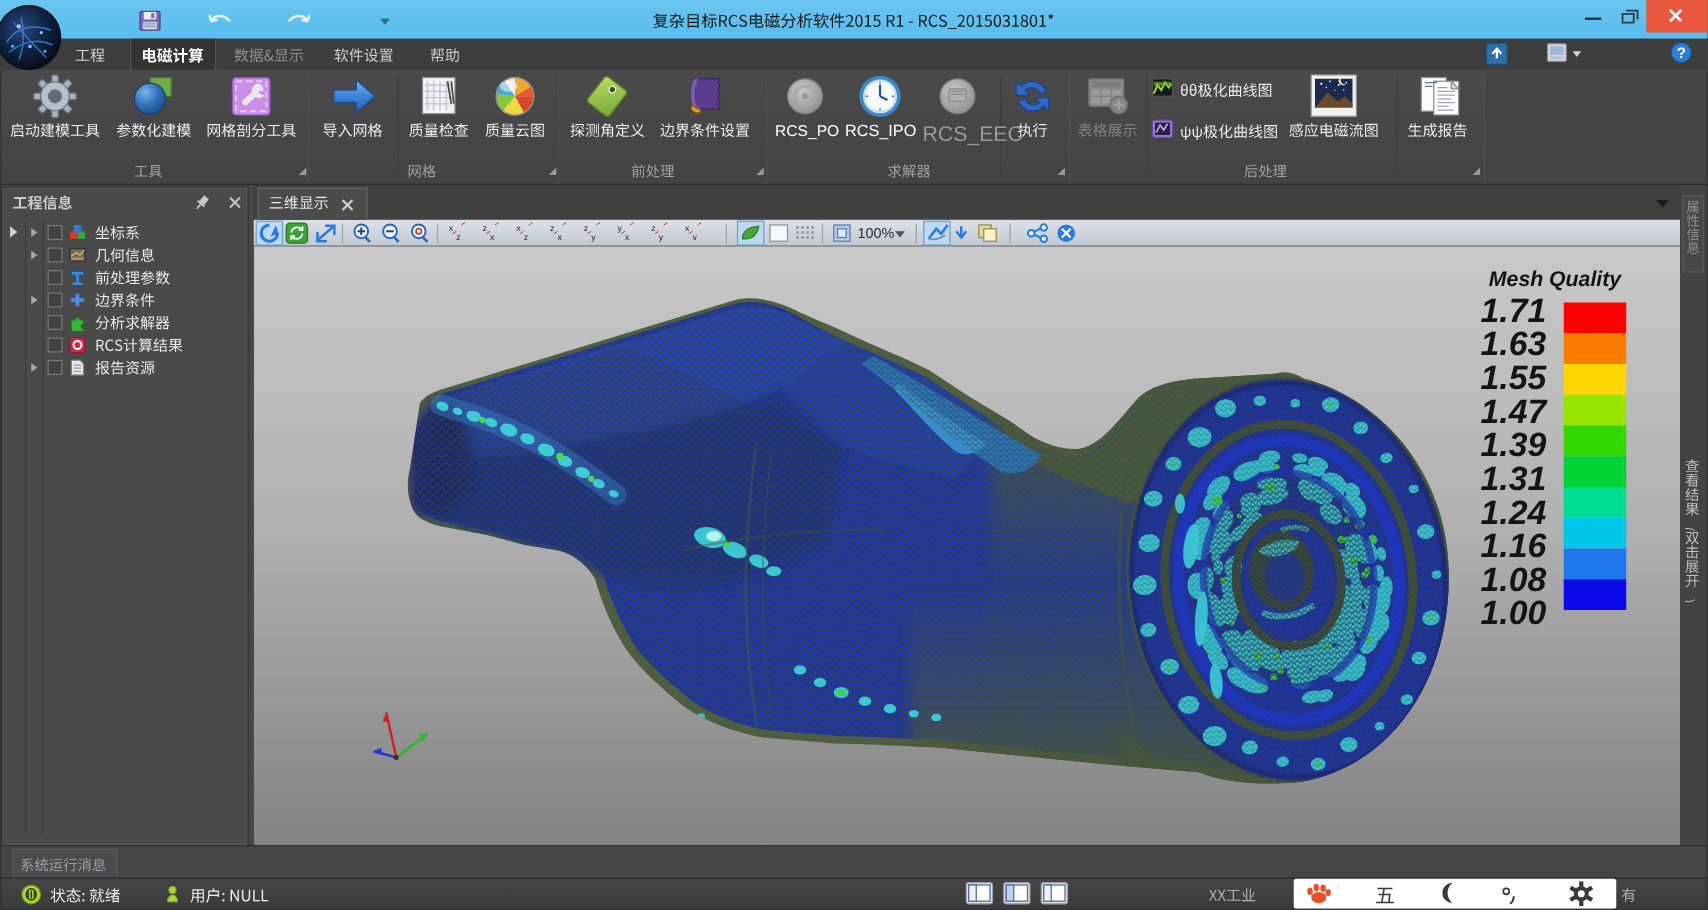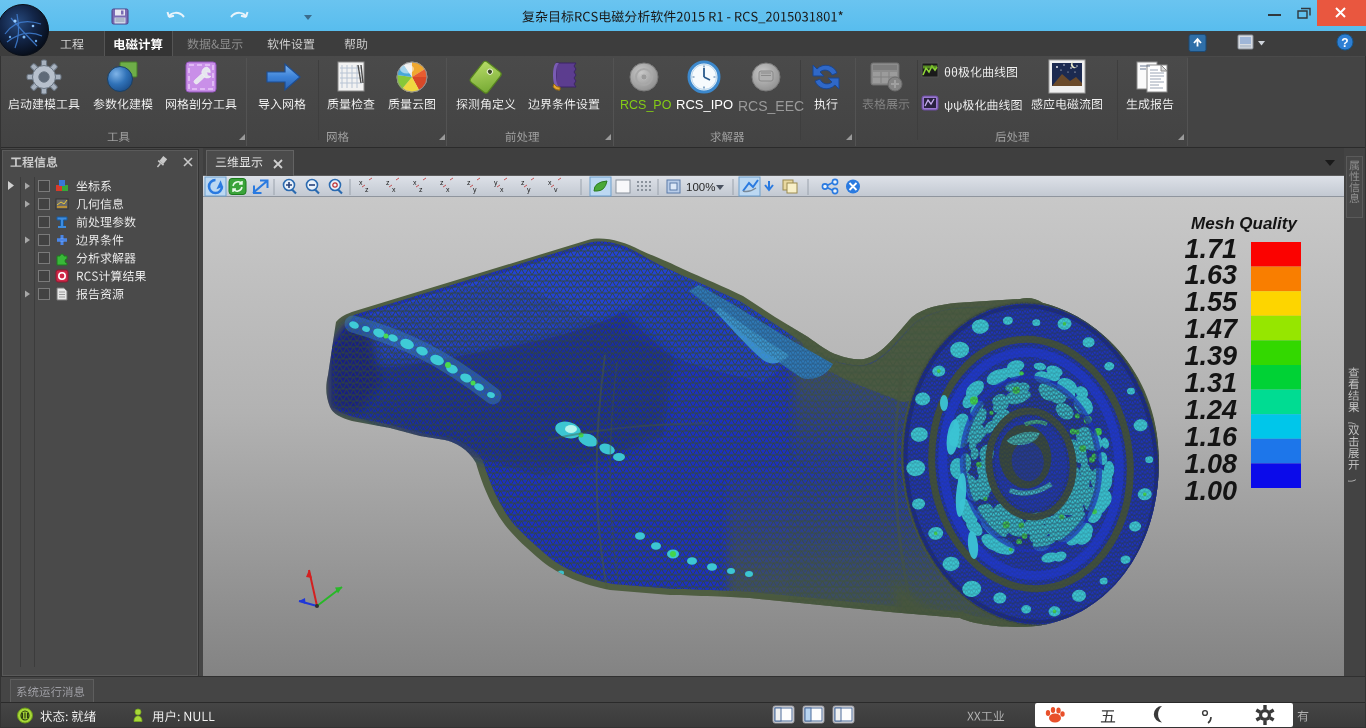--- a/index.html
+++ b/index.html
@@ -288,23 +288,23 @@
     </svg>
     <svg style="position:absolute;left:1031.0px;top:98.4px" width="74" height="17">
       <path fill="#f2f2f2" fill-opacity="1.0" transform="translate(0,10.6)" d="M2.8 -7.3V-6.7H6.6V-7.3ZM3.1 -2.3V-0.3C3.1 0.6 3.5 0.8 4.9 0.8C5.2 0.8 7.4 0.8 7.7 0.8C8.8 0.8 9.1 0.5 9.3 -1C9 -1.1 8.6 -1.2 8.4 -1.3C8.4 -0.1 8.3 0.1 7.6 0.1C7.1 0.1 5.3 0.1 4.9 0.1C4.2 0.1 4 0 4 -0.3V-2.3ZM5 -2.4C5.6 -1.9 6.2 -1.1 6.6 -0.6L7.3 -1C7 -1.5 6.3 -2.2 5.7 -2.8ZM9.1 -1.9C9.6 -1.2 10.2 -0.3 10.4 0.3L11.3 0C11 -0.6 10.5 -1.5 9.9 -2.2ZM1.8 -1.9C1.5 -1.3 1 -0.4 0.6 0.2L1.4 0.6C1.8 -0 2.3 -1 2.6 -1.7ZM3.7 -5.3H5.7V-4H3.7ZM3 -5.9V-3.4H6.4V-5.9ZM1.5 -8.9V-7.1C1.5 -5.8 1.4 -4.2 0.5 -2.9C0.7 -2.8 1.1 -2.5 1.2 -2.3C2.2 -3.7 2.4 -5.7 2.4 -7.1V-8.1H7C7.2 -6.7 7.5 -5.5 8 -4.5C7.5 -4 6.9 -3.6 6.3 -3.3C6.5 -3.1 6.9 -2.8 7 -2.7C7.5 -3 7.9 -3.3 8.4 -3.8C8.9 -3 9.5 -2.5 10.3 -2.5C11.1 -2.5 11.4 -3 11.5 -4.5C11.3 -4.6 11 -4.7 10.8 -4.9C10.7 -3.8 10.6 -3.3 10.3 -3.3C9.8 -3.3 9.4 -3.7 9 -4.4C9.7 -5.2 10.3 -6.2 10.7 -7.3L9.9 -7.5C9.6 -6.7 9.1 -5.9 8.6 -5.2C8.3 -6 8 -7 7.9 -8.1H11.4V-8.9H10L10.4 -9.2C10.1 -9.5 9.4 -9.9 8.9 -10.1L8.4 -9.7C8.8 -9.5 9.4 -9.1 9.7 -8.9H7.8C7.8 -9.3 7.8 -9.7 7.7 -10.1H6.9C6.9 -9.7 6.9 -9.3 6.9 -8.9Z M15.2 -5.9C15.7 -4.6 16.2 -2.9 16.5 -1.8L17.3 -2.1C17.1 -3.2 16.5 -4.9 15.9 -6.2ZM17.8 -6.6C18.2 -5.2 18.6 -3.5 18.8 -2.4L19.6 -2.7C19.5 -3.8 19 -5.5 18.6 -6.8ZM17.6 -9.9C17.8 -9.5 18.1 -9 18.3 -8.5H13.5V-5.3C13.5 -3.6 13.4 -1.2 12.4 0.5C12.6 0.6 13.1 0.9 13.2 1C14.2 -0.7 14.4 -3.4 14.4 -5.3V-7.7H23.3V-8.5H19.3C19.1 -9 18.8 -9.6 18.5 -10.2ZM14.5 -0.5V0.4H23.5V-0.5H20.2C21.3 -2.3 22.2 -4.5 22.8 -6.5L21.8 -6.9C21.4 -4.8 20.4 -2.3 19.3 -0.5Z M29.4 -4.9V-3.2H26.4V-4.9ZM30.4 -4.9H33.5V-3.2H30.4ZM29.4 -5.7H26.4V-7.5H29.4ZM30.4 -5.7V-7.5H33.5V-5.7ZM25.5 -8.3V-1.5H26.4V-2.3H29.4V-1C29.4 0.4 29.8 0.8 31.2 0.8C31.5 0.8 33.5 0.8 33.8 0.8C35.1 0.8 35.4 0.1 35.5 -1.7C35.3 -1.8 34.9 -1.9 34.6 -2.1C34.6 -0.6 34.4 -0.2 33.8 -0.2C33.3 -0.2 31.6 -0.2 31.2 -0.2C30.5 -0.2 30.4 -0.3 30.4 -1V-2.3H34.4V-8.3H30.4V-10.1H29.4V-8.3Z M36.5 -9.4V-8.7H37.8C37.6 -6.6 37.1 -4.7 36.3 -3.4C36.5 -3.2 36.7 -2.8 36.7 -2.6C36.9 -2.9 37.1 -3.3 37.3 -3.7V0.4H38V-0.6H39.9V-5.8H38.1C38.3 -6.7 38.5 -7.7 38.6 -8.7H40.1V-9.4ZM38 -5.1H39.2V-1.3H38ZM45.4 -10.1C45.2 -9.4 44.8 -8.5 44.5 -7.9H42.4L43.1 -8.2C42.9 -8.7 42.5 -9.5 42.1 -10L41.4 -9.7C41.8 -9.2 42.2 -8.4 42.3 -7.9H40.3V-7.1H47.5V-7.9H45.3C45.7 -8.5 46 -9.2 46.3 -9.8ZM40.2 0.4C40.4 0.3 40.8 0.3 42.9 -0.1C43 0.2 43 0.5 43.1 0.8L43.7 0.6C43.6 -0.2 43.3 -1.3 43 -2.2L42.4 -2.1C42.5 -1.7 42.6 -1.2 42.8 -0.8L41.2 -0.5C42.1 -1.9 43 -3.6 43.8 -5.3L43 -5.6C42.8 -5.1 42.6 -4.6 42.4 -4.2L41.2 -4.1C41.6 -4.8 42.1 -5.7 42.4 -6.6L41.7 -7C41.4 -5.9 40.8 -4.7 40.6 -4.5C40.5 -4.2 40.3 -3.9 40.1 -3.9C40.2 -3.7 40.4 -3.3 40.4 -3.1C40.6 -3.2 40.8 -3.3 42 -3.4C41.5 -2.4 41 -1.6 40.8 -1.2C40.5 -0.7 40.2 -0.4 40 -0.3C40.1 -0.1 40.2 0.3 40.2 0.4ZM43.9 0.4C44.1 0.3 44.5 0.2 46.8 -0.1C46.8 0.2 46.9 0.5 47 0.7L47.6 0.6C47.5 -0.2 47.1 -1.4 46.7 -2.3L46.1 -2.1C46.2 -1.7 46.4 -1.3 46.6 -0.8L44.8 -0.6C45.7 -1.9 46.6 -3.6 47.2 -5.3L46.5 -5.7C46.3 -5.2 46.1 -4.7 45.9 -4.2L44.6 -4.1C45 -4.8 45.5 -5.8 45.8 -6.7L45 -7C44.7 -5.9 44.2 -4.8 44.1 -4.5C43.9 -4.2 43.8 -4 43.6 -3.9C43.7 -3.7 43.8 -3.3 43.9 -3.2C44 -3.2 44.3 -3.3 45.6 -3.4C45.1 -2.4 44.6 -1.6 44.4 -1.3C44.1 -0.8 43.9 -0.4 43.6 -0.4C43.7 -0.1 43.9 0.3 43.9 0.4L43.9 0.4Z M54.9 -4.3V0.4H55.7V-4.3ZM52.8 -4.3V-3.1C52.8 -2 52.6 -0.7 51.2 0.3C51.4 0.5 51.7 0.7 51.8 0.9C53.4 -0.2 53.6 -1.8 53.6 -3.1V-4.3ZM57.1 -4.3V-0.5C57.1 0.2 57.1 0.4 57.3 0.6C57.5 0.7 57.7 0.8 58 0.8C58.1 0.8 58.4 0.8 58.5 0.8C58.8 0.8 59 0.7 59.1 0.6C59.3 0.5 59.4 0.4 59.4 0.2C59.5 -0.1 59.5 -0.7 59.6 -1.2C59.4 -1.3 59.1 -1.4 58.9 -1.6C58.9 -1 58.9 -0.6 58.9 -0.3C58.9 -0.2 58.8 -0.1 58.8 -0C58.7 0 58.6 0 58.5 0C58.4 0 58.2 0 58.2 0C58.1 0 58 0 58 -0C57.9 -0.1 57.9 -0.2 57.9 -0.4V-4.3ZM49 -9.3C49.7 -8.9 50.6 -8.2 51.1 -7.7L51.6 -8.4C51.2 -8.9 50.3 -9.5 49.5 -9.9ZM48.5 -6C49.2 -5.6 50.2 -5.1 50.7 -4.7L51.2 -5.4C50.7 -5.8 49.7 -6.3 49 -6.6ZM48.8 0.2 49.5 0.8C50.2 -0.3 51.1 -1.8 51.7 -3.1L51.1 -3.7C50.4 -2.3 49.4 -0.7 48.8 0.2ZM54.7 -9.9C54.9 -9.5 55.1 -9 55.2 -8.5H51.8V-7.7H54.2C53.7 -7.1 53 -6.2 52.8 -6C52.5 -5.8 52.2 -5.7 52 -5.7C52 -5.4 52.2 -5 52.2 -4.8C52.5 -4.9 53.1 -5 58 -5.3C58.3 -5 58.5 -4.7 58.6 -4.4L59.4 -4.9C58.9 -5.6 58 -6.7 57.2 -7.5L56.6 -7.1C56.9 -6.8 57.2 -6.4 57.5 -6L53.7 -5.8C54.2 -6.4 54.7 -7.1 55.2 -7.7H59.3V-8.5H56.2C56 -9 55.8 -9.6 55.5 -10.1Z M64.5 -3.3C65.5 -3.1 66.7 -2.7 67.4 -2.4L67.7 -3C67.1 -3.3 65.8 -3.7 64.9 -3.9ZM63.3 -1.8C65 -1.6 67 -1.1 68.2 -0.7L68.6 -1.4C67.4 -1.8 65.3 -2.3 63.7 -2.4ZM61 -9.6V1H61.9V0.5H70.1V1H71V-9.6ZM61.9 -0.3V-8.7H70.1V-0.3ZM65 -8.5C64.4 -7.5 63.3 -6.6 62.3 -6C62.5 -5.8 62.8 -5.6 62.9 -5.4C63.3 -5.7 63.7 -6 64 -6.3C64.4 -5.9 64.8 -5.5 65.3 -5.2C64.3 -4.7 63.2 -4.4 62.1 -4.2C62.2 -4 62.4 -3.6 62.5 -3.4C63.7 -3.7 65 -4.1 66.1 -4.8C67.1 -4.2 68.2 -3.8 69.4 -3.6C69.5 -3.8 69.7 -4.1 69.9 -4.2C68.8 -4.4 67.8 -4.8 66.8 -5.2C67.7 -5.8 68.5 -6.5 69 -7.3L68.5 -7.6L68.3 -7.5H65.2C65.4 -7.8 65.6 -8 65.7 -8.2ZM64.5 -6.8 64.6 -6.8H67.7C67.3 -6.4 66.7 -6 66.1 -5.6C65.5 -5.9 64.9 -6.3 64.5 -6.8Z"></path>
     </svg>
     <svg style="position:absolute;left:1126.0px;top:98.4px" width="50" height="17">
       <path fill="#f2f2f2" fill-opacity="1.0" transform="translate(0,10.6)" d="M2.9 -9.9C2.4 -8.2 1.6 -6.5 0.6 -5.4C0.9 -5.3 1.3 -5.1 1.5 -4.9C1.9 -5.4 2.3 -6.1 2.7 -6.9H5.6V-4.2H2V-3.4H5.6V-0.3H0.7V0.6H11.4V-0.3H6.5V-3.4H10.4V-4.2H6.5V-6.9H10.8V-7.8H6.5V-10.1H5.6V-7.8H3.1C3.4 -8.4 3.6 -9 3.8 -9.7Z M18.5 -10.1C18.5 -9.4 18.6 -8.7 18.6 -8H13.5V-4.7C13.5 -3.1 13.4 -1 12.4 0.4C12.6 0.6 13 0.9 13.2 1C14.3 -0.5 14.5 -3 14.5 -4.7V-4.7H16.7C16.6 -2.7 16.6 -1.9 16.4 -1.7C16.3 -1.6 16.2 -1.6 16 -1.6C15.8 -1.6 15.3 -1.6 14.7 -1.7C14.9 -1.4 15 -1.1 15 -0.8C15.6 -0.8 16.1 -0.8 16.5 -0.8C16.8 -0.8 17 -0.9 17.2 -1.2C17.4 -1.5 17.5 -2.5 17.5 -5.2C17.5 -5.3 17.6 -5.6 17.6 -5.6H14.5V-7.2H18.6C18.8 -5.2 19.1 -3.4 19.5 -2.1C18.7 -1.2 17.8 -0.4 16.8 0.2C16.9 0.3 17.3 0.7 17.4 0.9C18.3 0.3 19.2 -0.3 19.9 -1.1C20.4 0.1 21.2 0.9 22.1 0.9C23 0.9 23.4 0.3 23.5 -1.8C23.3 -1.9 22.9 -2.1 22.7 -2.3C22.7 -0.7 22.5 -0 22.2 -0C21.6 -0 21 -0.7 20.6 -1.9C21.5 -3.1 22.2 -4.4 22.7 -6L21.8 -6.2C21.4 -5 20.9 -3.9 20.2 -3C19.9 -4.1 19.7 -5.6 19.6 -7.2H23.4V-8H19.5C19.5 -8.7 19.5 -9.4 19.5 -10.1ZM20.1 -9.5C20.8 -9.1 21.7 -8.5 22.2 -8L22.8 -8.7C22.3 -9.1 21.3 -9.7 20.6 -10Z M29.1 -9.7V0.9H30V-4.7H30.3C30.8 -3.5 31.4 -2.3 32.2 -1.3C31.6 -0.7 30.9 -0.1 30 0.3C30.3 0.5 30.5 0.8 30.6 1C31.5 0.6 32.2 -0 32.8 -0.7C33.4 0 34.1 0.5 34.9 0.9C35.1 0.7 35.4 0.3 35.6 0.2C34.8 -0.2 34 -0.7 33.4 -1.4C34.2 -2.5 34.8 -3.9 35.1 -5.4L34.5 -5.6L34.4 -5.6H30V-8.8H33.8C33.8 -7.8 33.7 -7.3 33.5 -7.1C33.4 -7 33.3 -7 33 -7C32.8 -7 32 -7 31.2 -7.1C31.4 -6.9 31.5 -6.6 31.5 -6.4C32.3 -6.3 33 -6.3 33.4 -6.3C33.8 -6.3 34.1 -6.4 34.3 -6.6C34.6 -6.9 34.7 -7.6 34.7 -9.3C34.8 -9.4 34.8 -9.7 34.8 -9.7ZM31.2 -4.7H34.1C33.8 -3.8 33.3 -2.8 32.8 -2C32.1 -2.8 31.6 -3.8 31.2 -4.7ZM26.3 -10.1V-7.7H24.6V-6.8H26.3V-4.2L24.4 -3.7L24.6 -2.8L26.3 -3.3V-0.2C26.3 0 26.2 0.1 26 0.1C25.8 0.1 25.2 0.1 24.5 0.1C24.7 0.3 24.8 0.7 24.8 1C25.8 1 26.3 0.9 26.7 0.8C27 0.6 27.2 0.4 27.2 -0.2V-3.6L28.6 -4L28.5 -4.9L27.2 -4.5V-6.8H28.5V-7.7H27.2V-10.1Z M39 -10C38.5 -8.6 37.8 -7.2 36.9 -6.4C37.1 -6.3 37.5 -6 37.7 -5.9C38.1 -6.3 38.5 -6.9 38.8 -7.5H41.8V-5.6H36.7V-4.8H47.3V-5.6H42.7V-7.5H46.4V-8.4H42.7V-10.1H41.8V-8.4H39.3C39.5 -8.8 39.7 -9.3 39.9 -9.8ZM38.2 -3.6V1.1H39.1V0.4H45V1H45.9V-3.6ZM39.1 -0.5V-2.8H45V-0.5Z"></path>
     </svg>
     <svg style="position:absolute;left:862.0px;top:98.4px" width="50" height="17">
       <path fill="#828282" fill-opacity="1.0" transform="translate(0,10.6)" d="M3 0.9C3.3 0.8 3.7 0.6 7.1 -0.5C7 -0.6 7 -1 6.9 -1.2L4 -0.4V-3C4.7 -3.5 5.4 -4 5.9 -4.6C6.8 -2.1 8.5 -0.3 11 0.6C11.1 0.3 11.4 -0 11.6 -0.2C10.4 -0.6 9.4 -1.2 8.6 -1.9C9.3 -2.4 10.2 -3 10.9 -3.6L10.2 -4.2C9.6 -3.6 8.8 -3 8.1 -2.5C7.5 -3.1 7.1 -3.8 6.8 -4.6H11.2V-5.4H6.4V-6.5H10.3V-7.2H6.4V-8.2H10.8V-9H6.4V-10.1H5.5V-9H1.3V-8.2H5.5V-7.2H1.9V-6.5H5.5V-5.4H0.8V-4.6H4.8C3.6 -3.6 1.9 -2.7 0.4 -2.2C0.6 -2 0.9 -1.7 1 -1.5C1.7 -1.7 2.4 -2 3.1 -2.4V-0.7C3.1 -0.2 2.8 0 2.6 0.1C2.8 0.3 3 0.7 3 0.9Z M18.9 -8H21.5C21.2 -7.2 20.7 -6.6 20.1 -6C19.5 -6.5 19.1 -7.2 18.8 -7.8ZM14.4 -10.1V-7.5H12.6V-6.7H14.3C13.9 -5 13.1 -3.1 12.3 -2.1C12.5 -1.9 12.7 -1.5 12.8 -1.3C13.4 -2.1 14 -3.4 14.4 -4.8V0.9H15.3V-5.1C15.6 -4.6 16.1 -3.9 16.3 -3.6L16.8 -4.3C16.6 -4.6 15.6 -5.8 15.3 -6.1V-6.7H16.6L16.4 -6.4C16.6 -6.3 16.9 -6 17.1 -5.8C17.5 -6.2 17.9 -6.6 18.3 -7.1C18.6 -6.5 19 -5.9 19.5 -5.4C18.5 -4.5 17.3 -3.9 16.1 -3.5C16.3 -3.3 16.5 -3 16.6 -2.8C16.9 -2.9 17.2 -3 17.5 -3.1V1H18.4V0.4H21.7V0.9H22.6V-3.2L23.2 -3C23.3 -3.3 23.5 -3.6 23.7 -3.8C22.5 -4.1 21.5 -4.7 20.7 -5.4C21.6 -6.3 22.2 -7.3 22.7 -8.6L22.1 -8.8L21.9 -8.8H19.3C19.5 -9.1 19.7 -9.5 19.8 -9.9L19 -10.1C18.5 -8.9 17.7 -7.7 16.8 -6.8V-7.5H15.3V-10.1ZM18.4 -0.3V-2.7H21.7V-0.3ZM18.1 -3.4C18.8 -3.8 19.5 -4.3 20.1 -4.8C20.7 -4.3 21.4 -3.8 22.2 -3.4Z M27.8 1V1C28 0.8 28.4 0.7 31.4 -0C31.4 -0.2 31.4 -0.6 31.4 -0.8L28.8 -0.2V-2.7H30.5C31.3 -0.8 32.8 0.4 35 1C35.1 0.7 35.3 0.4 35.5 0.2C34.5 0 33.6 -0.4 32.8 -0.9C33.5 -1.2 34.2 -1.7 34.8 -2.1L34.1 -2.6C33.6 -2.2 32.9 -1.7 32.3 -1.4C31.9 -1.8 31.6 -2.2 31.3 -2.7H35.4V-3.5H32.9V-4.7H34.9V-5.5H32.9V-6.6H32V-5.5H29.6V-6.6H28.8V-5.5H27V-4.7H28.8V-3.5H26.7V-2.7H28V-0.7C28 -0.2 27.6 0.1 27.4 0.2C27.5 0.4 27.7 0.8 27.8 1ZM29.6 -4.7H32V-3.5H29.6ZM26.6 -8.7H33.8V-7.5H26.6ZM25.7 -9.5V-6C25.7 -4.1 25.6 -1.4 24.4 0.5C24.6 0.6 25 0.8 25.2 1C26.4 -1 26.6 -3.9 26.6 -6V-6.7H34.7V-9.5Z M38.8 -4.2C38.3 -2.9 37.4 -1.5 36.4 -0.7C36.6 -0.6 37.1 -0.3 37.2 -0.1C38.2 -1.1 39.1 -2.5 39.7 -4ZM44.2 -3.8C45.1 -2.7 46 -1.1 46.3 -0.1L47.2 -0.5C46.8 -1.5 45.9 -3.1 45 -4.2ZM37.8 -9.2V-8.3H46.2V-9.2ZM36.7 -6.3V-5.4H41.5V-0.2C41.5 -0 41.5 0 41.2 0C41 0 40.2 0 39.4 0C39.6 0.3 39.7 0.7 39.7 0.9C40.8 0.9 41.5 0.9 41.9 0.8C42.4 0.6 42.5 0.4 42.5 -0.2V-5.4H47.3V-6.3Z"></path>
     </svg>
-    <div class="abs" style="left:620px;top:98px;width:46px;height:15px;font-size:12.5px;color:#84cc16;text-align:right">RCS_PO</div>
+    <div class="abs" style="left:620px;top:98px;width:46px;height:15px;font-size:12.5px;color:#ffffff;text-align:right">RCS_PO</div>
     <div class="abs" style="left:676px;top:97px;width:55px;height:16px;font-size:13px;color:#ffffff;">RCS_IPO</div>
-    <div class="abs" style="left:738px;top:98px;width:55px;height:15px;font-size:14px;color:#9a9a9a;text-align:right">RCS_EEC</div>
+    <div class="abs" style="left:738px;top:98px;width:55px;height:15px;font-size:17px;color:#9a9a9a;text-align:right">RCS_EEC</div>
     <svg style="position:absolute;left:944.0px;top:66.4px" width="75" height="17">
       <path fill="#f2f2f2" fill-opacity="1.0" transform="translate(0,10.6)" d="M3.5 0.2C5.2 0.2 6.2 -1.4 6.2 -4.8C6.2 -8 5.2 -9.7 3.5 -9.7C1.8 -9.7 0.8 -8 0.8 -4.8C0.8 -1.4 1.8 0.2 3.5 0.2ZM3.5 -0.8C2.6 -0.8 1.9 -1.7 1.9 -4.4H5.1C5.1 -1.7 4.4 -0.8 3.5 -0.8ZM1.9 -5.2C1.9 -7.8 2.6 -8.8 3.5 -8.8C4.4 -8.8 5.1 -7.8 5.1 -5.2Z M10.5 0.2C12.2 0.2 13.2 -1.4 13.2 -4.8C13.2 -8 12.2 -9.7 10.5 -9.7C8.8 -9.7 7.8 -8 7.8 -4.8C7.8 -1.4 8.8 0.2 10.5 0.2ZM10.5 -0.8C9.6 -0.8 8.9 -1.7 8.9 -4.4H12.1C12.1 -1.7 11.4 -0.8 10.5 -0.8ZM8.9 -5.2C8.9 -7.8 9.6 -8.8 10.5 -8.8C11.4 -8.8 12 -7.8 12.1 -5.2Z M16.3 -10.1V-7.8H14.7V-6.9H16.3C15.9 -5.3 15.1 -3.4 14.4 -2.4C14.5 -2.1 14.7 -1.8 14.8 -1.5C15.4 -2.3 15.9 -3.6 16.3 -4.9V0.9H17.2V-5.5C17.5 -4.9 17.9 -4.1 18 -3.8L18.6 -4.4C18.4 -4.8 17.4 -6.2 17.2 -6.6V-6.9H18.5V-7.8H17.2V-10.1ZM18.6 -9.3V-8.5H20C19.9 -4.5 19.4 -1.4 17.5 0.4C17.7 0.6 18.1 0.8 18.2 1C19.5 -0.3 20.1 -2 20.4 -4.2C20.9 -3.1 21.4 -2.2 22.1 -1.4C21.4 -0.7 20.6 -0.1 19.8 0.3C20 0.4 20.3 0.8 20.4 1C21.2 0.6 22 0 22.7 -0.7C23.3 -0 24.1 0.5 25 0.9C25.1 0.7 25.4 0.4 25.6 0.2C24.7 -0.2 23.9 -0.7 23.2 -1.4C24.1 -2.5 24.8 -4 25.1 -5.8L24.6 -6.1L24.4 -6H23.1C23.4 -7 23.7 -8.3 23.9 -9.3ZM20.9 -8.5H22.9C22.6 -7.3 22.2 -6.1 22 -5.2H24.1C23.8 -4 23.3 -2.9 22.6 -2.1C21.8 -3.1 21.1 -4.5 20.7 -6C20.8 -6.8 20.8 -7.6 20.9 -8.5Z M36.4 -8.3C35.6 -7.1 34.4 -5.9 33.1 -4.9V-9.9H32.2V-4.2C31.4 -3.6 30.6 -3.1 29.9 -2.8C30.1 -2.6 30.4 -2.3 30.5 -2.1C31.1 -2.4 31.6 -2.7 32.2 -3V-1C32.2 0.4 32.5 0.7 33.7 0.7C34 0.7 35.6 0.7 35.9 0.7C37.2 0.7 37.4 -0 37.5 -2.3C37.3 -2.4 36.9 -2.6 36.6 -2.7C36.6 -0.7 36.5 -0.2 35.8 -0.2C35.5 -0.2 34.1 -0.2 33.8 -0.2C33.3 -0.2 33.1 -0.3 33.1 -0.9V-3.7C34.7 -4.8 36.2 -6.2 37.3 -7.8ZM29.7 -10.1C29 -8.2 27.8 -6.5 26.5 -5.3C26.7 -5.1 27 -4.6 27.1 -4.4C27.6 -4.9 28 -5.4 28.5 -6V1H29.4V-7.4C29.9 -8.2 30.3 -9 30.6 -9.8Z M45 -10V-7.7H42.9V-10H42V-7.7H39.2V1H40V0.2H48V0.9H48.9V-7.7H45.8V-10ZM40 -0.7V-3.3H42V-0.7ZM48 -0.7H45.8V-3.3H48ZM42.9 -0.7V-3.3H45V-0.7ZM40 -4.2V-6.8H42V-4.2ZM48 -4.2H45.8V-6.8H48ZM42.9 -4.2V-6.8H45V-4.2Z M50.6 -0.6 50.8 0.2C51.9 -0.1 53.4 -0.6 54.8 -1L54.6 -1.7C53.2 -1.3 51.6 -0.9 50.6 -0.6ZM58.4 -9.4C59 -9.1 59.8 -8.6 60.2 -8.3L60.7 -8.8C60.3 -9.2 59.6 -9.6 59 -9.9ZM50.9 -5.1C51 -5.2 51.3 -5.2 52.8 -5.4C52.2 -4.6 51.8 -4 51.6 -3.8C51.2 -3.4 50.9 -3.1 50.6 -3C50.7 -2.8 50.9 -2.4 50.9 -2.2C51.2 -2.3 51.6 -2.4 54.6 -3.1C54.6 -3.2 54.6 -3.6 54.6 -3.8L52.2 -3.4C53.1 -4.5 54 -5.8 54.8 -7.1L54 -7.6C53.8 -7.1 53.6 -6.7 53.3 -6.2L51.8 -6.1C52.5 -7.1 53.2 -8.4 53.7 -9.6L52.9 -10C52.4 -8.6 51.5 -7.1 51.2 -6.7C51 -6.3 50.8 -6 50.6 -5.9C50.7 -5.7 50.8 -5.3 50.9 -5.1ZM60.6 -4.2C60.2 -3.4 59.5 -2.7 58.7 -2.1C58.5 -2.8 58.4 -3.5 58.2 -4.4L61.3 -5L61.2 -5.8L58.1 -5.2C58.1 -5.7 58 -6.2 58 -6.8L61 -7.2L60.8 -8L57.9 -7.6C57.9 -8.4 57.9 -9.2 57.9 -10.1H57C57 -9.2 57 -8.3 57.1 -7.5L55.2 -7.2L55.3 -6.4L57.1 -6.7C57.2 -6.1 57.2 -5.6 57.3 -5.1L54.9 -4.6L55.1 -3.8L57.4 -4.2C57.5 -3.2 57.7 -2.3 58 -1.6C57 -0.9 55.8 -0.4 54.6 0C54.8 0.2 55 0.5 55.1 0.7C56.3 0.3 57.3 -0.2 58.3 -0.8C58.8 0.3 59.4 0.9 60.3 0.9C61.1 0.9 61.4 0.5 61.5 -0.8C61.3 -0.9 61.1 -1.1 60.9 -1.3C60.8 -0.2 60.7 0 60.4 0C59.8 0 59.4 -0.4 59 -1.3C60 -2 60.8 -2.9 61.4 -3.8Z M66.5 -3.3C67.5 -3.1 68.7 -2.7 69.3 -2.4L69.7 -3C69 -3.3 67.8 -3.7 66.9 -3.9ZM65.3 -1.8C66.9 -1.6 69 -1.1 70.2 -0.7L70.6 -1.4C69.4 -1.8 67.3 -2.3 65.7 -2.4ZM63 -9.6V1H63.9V0.5H72.1V1H73V-9.6ZM63.9 -0.3V-8.7H72.1V-0.3ZM67 -8.5C66.4 -7.5 65.3 -6.6 64.3 -6C64.5 -5.8 64.8 -5.6 64.9 -5.4C65.3 -5.7 65.7 -6 66 -6.3C66.4 -5.9 66.8 -5.5 67.3 -5.2C66.3 -4.7 65.1 -4.4 64.1 -4.2C64.2 -4 64.4 -3.6 64.5 -3.4C65.7 -3.7 66.9 -4.1 68.1 -4.8C69.1 -4.2 70.2 -3.8 71.4 -3.6C71.5 -3.8 71.7 -4.1 71.9 -4.2C70.8 -4.4 69.8 -4.8 68.8 -5.2C69.7 -5.8 70.5 -6.5 71 -7.3L70.5 -7.6L70.3 -7.5H67.2C67.4 -7.8 67.6 -8 67.7 -8.2ZM66.5 -6.8 66.6 -6.8H69.7C69.3 -6.4 68.7 -6 68.1 -5.6C67.5 -5.9 66.9 -6.3 66.5 -6.8Z"></path>
     </svg>
     <svg style="position:absolute;left:944.0px;top:99.4px" width="80" height="17">
       <path fill="#f2f2f2" fill-opacity="1.0" transform="translate(0,10.6)" d="M4.1 2.4H5.1V0.2C7.2 0.1 8.5 -1.2 8.5 -3.6C8.5 -4.7 8.3 -5.6 7.9 -6.7L6.8 -6.4C7.2 -5.3 7.4 -4.5 7.4 -3.5C7.4 -1.7 6.6 -0.8 5.1 -0.7V-8.4H4.1V-0.7C2.6 -0.8 1.9 -1.6 1.9 -2.9C1.9 -3.3 2 -4.3 2 -5C2 -5.6 2 -6.1 1.9 -6.5H0.8C0.9 -5.8 0.9 -5.3 0.9 -4.7V-3C0.9 -1.2 1.9 0.1 4.1 0.2Z M13.3 2.4H14.3V0.2C16.4 0.1 17.7 -1.2 17.7 -3.6C17.7 -4.7 17.5 -5.6 17.1 -6.7L16.1 -6.4C16.5 -5.3 16.6 -4.5 16.6 -3.5C16.6 -1.7 15.8 -0.8 14.3 -0.7V-8.4H13.3V-0.7C11.8 -0.8 11.2 -1.6 11.2 -2.9C11.2 -3.3 11.2 -4.3 11.2 -5C11.2 -5.6 11.2 -6.1 11.1 -6.5H10C10.1 -5.8 10.1 -5.3 10.1 -4.7V-3C10.1 -1.2 11.1 0.1 13.3 0.2Z M20.8 -10.1V-7.8H19.2V-6.9H20.7C20.4 -5.3 19.6 -3.4 18.8 -2.4C19 -2.1 19.2 -1.8 19.3 -1.5C19.9 -2.3 20.4 -3.6 20.8 -4.9V0.9H21.6V-5.5C22 -4.9 22.3 -4.1 22.5 -3.8L23.1 -4.4C22.8 -4.8 21.9 -6.2 21.6 -6.6V-6.9H23V-7.8H21.6V-10.1ZM23.1 -9.3V-8.5H24.5C24.3 -4.5 23.9 -1.4 22 0.4C22.2 0.6 22.6 0.8 22.7 1C23.9 -0.3 24.6 -2 24.9 -4.2C25.3 -3.1 25.9 -2.2 26.5 -1.4C25.9 -0.7 25.1 -0.1 24.3 0.3C24.5 0.4 24.8 0.8 24.9 1C25.7 0.6 26.4 0 27.1 -0.7C27.8 -0 28.6 0.5 29.4 0.9C29.6 0.7 29.9 0.4 30.1 0.2C29.2 -0.2 28.4 -0.7 27.7 -1.4C28.6 -2.5 29.2 -4 29.6 -5.8L29.1 -6.1L28.9 -6H27.5C27.8 -7 28.1 -8.3 28.4 -9.3ZM25.3 -8.5H27.3C27.1 -7.3 26.7 -6.1 26.4 -5.2H28.6C28.3 -4 27.7 -2.9 27.1 -2.1C26.2 -3.1 25.6 -4.5 25.2 -6C25.2 -6.8 25.3 -7.6 25.3 -8.5Z M40.9 -8.3C40 -7.1 38.9 -5.9 37.6 -4.9V-9.9H36.6V-4.2C35.9 -3.6 35.1 -3.1 34.3 -2.8C34.5 -2.6 34.8 -2.3 35 -2.1C35.5 -2.4 36.1 -2.7 36.6 -3V-1C36.6 0.4 37 0.7 38.2 0.7C38.5 0.7 40.1 0.7 40.3 0.7C41.6 0.7 41.9 -0 42 -2.3C41.7 -2.4 41.3 -2.6 41.1 -2.7C41 -0.7 40.9 -0.2 40.3 -0.2C39.9 -0.2 38.6 -0.2 38.3 -0.2C37.7 -0.2 37.6 -0.3 37.6 -0.9V-3.7C39.2 -4.8 40.6 -6.2 41.7 -7.8ZM34.2 -10.1C33.5 -8.2 32.3 -6.5 31 -5.3C31.2 -5.1 31.5 -4.6 31.6 -4.4C32 -4.9 32.5 -5.4 32.9 -6V1H33.9V-7.4C34.3 -8.2 34.8 -9 35.1 -9.8Z M49.4 -10V-7.7H47.4V-10H46.5V-7.7H43.6V1H44.5V0.2H52.5V0.9H53.3V-7.7H50.3V-10ZM44.5 -0.7V-3.3H46.5V-0.7ZM52.5 -0.7H50.3V-3.3H52.5ZM47.4 -0.7V-3.3H49.4V-0.7ZM44.5 -4.2V-6.8H46.5V-4.2ZM52.5 -4.2H50.3V-6.8H52.5ZM47.4 -4.2V-6.8H49.4V-4.2Z M55.1 -0.6 55.3 0.2C56.4 -0.1 57.8 -0.6 59.2 -1L59.1 -1.7C57.6 -1.3 56.1 -0.9 55.1 -0.6ZM62.9 -9.4C63.5 -9.1 64.3 -8.6 64.6 -8.3L65.2 -8.8C64.8 -9.2 64 -9.6 63.4 -9.9ZM55.3 -5.1C55.5 -5.2 55.8 -5.2 57.2 -5.4C56.7 -4.6 56.2 -4 56 -3.8C55.6 -3.4 55.4 -3.1 55.1 -3C55.2 -2.8 55.3 -2.4 55.4 -2.2C55.6 -2.3 56.1 -2.4 59.1 -3.1C59 -3.2 59 -3.6 59.1 -3.8L56.7 -3.4C57.6 -4.5 58.5 -5.8 59.3 -7.1L58.5 -7.6C58.3 -7.1 58 -6.7 57.8 -6.2L56.2 -6.1C57 -7.1 57.6 -8.4 58.2 -9.6L57.3 -10C56.8 -8.6 56 -7.1 55.7 -6.7C55.4 -6.3 55.2 -6 55 -5.9C55.1 -5.7 55.3 -5.3 55.3 -5.1ZM65.1 -4.2C64.6 -3.4 64 -2.7 63.2 -2.1C63 -2.8 62.8 -3.5 62.7 -4.4L65.8 -5L65.6 -5.8L62.6 -5.2C62.5 -5.7 62.5 -6.2 62.4 -6.8L65.4 -7.2L65.3 -8L62.4 -7.6C62.4 -8.4 62.4 -9.2 62.4 -10.1H61.5C61.5 -9.2 61.5 -8.3 61.5 -7.5L59.7 -7.2L59.8 -6.4L61.6 -6.7C61.6 -6.1 61.7 -5.6 61.8 -5.1L59.4 -4.6L59.6 -3.8L61.9 -4.2C62 -3.2 62.2 -2.3 62.4 -1.6C61.4 -0.9 60.3 -0.4 59 0C59.2 0.2 59.5 0.5 59.6 0.7C60.7 0.3 61.8 -0.2 62.7 -0.8C63.2 0.3 63.9 0.9 64.7 0.9C65.6 0.9 65.8 0.5 66 -0.8C65.8 -0.9 65.5 -1.1 65.3 -1.3C65.3 -0.2 65.2 0 64.8 0C64.3 0 63.9 -0.4 63.5 -1.3C64.4 -2 65.3 -2.9 65.9 -3.8Z M71 -3.3C71.9 -3.1 73.1 -2.7 73.8 -2.4L74.2 -3C73.5 -3.3 72.3 -3.7 71.3 -3.9ZM69.8 -1.8C71.4 -1.6 73.5 -1.1 74.6 -0.7L75 -1.4C73.9 -1.8 71.8 -2.3 70.2 -2.4ZM67.5 -9.6V1H68.3V0.5H76.6V1H77.5V-9.6ZM68.3 -0.3V-8.7H76.6V-0.3ZM71.4 -8.5C70.8 -7.5 69.8 -6.6 68.8 -6C69 -5.8 69.3 -5.6 69.4 -5.4C69.8 -5.7 70.1 -6 70.5 -6.3C70.9 -5.9 71.3 -5.5 71.8 -5.2C70.8 -4.7 69.6 -4.4 68.5 -4.2C68.7 -4 68.9 -3.6 69 -3.4C70.2 -3.7 71.4 -4.1 72.6 -4.8C73.5 -4.2 74.7 -3.8 75.8 -3.6C75.9 -3.8 76.2 -4.1 76.3 -4.2C75.3 -4.4 74.2 -4.8 73.3 -5.2C74.2 -5.8 74.9 -6.5 75.4 -7.3L74.9 -7.6L74.8 -7.5H71.7C71.9 -7.8 72 -8 72.2 -8.2ZM71 -6.8 71.1 -6.8H74.2C73.8 -6.4 73.2 -6 72.5 -5.6C71.9 -5.9 71.4 -6.3 71 -6.8Z"></path>
     </svg>
     <svg style="position:absolute;left:106.5px;top:130.9px" width="25" height="16">
       <path fill="#a2a2a2" fill-opacity="1.0" transform="translate(0,10.1)" d="M0.6 -0.8V0H10.9V-0.8H6.2V-7.5H10.3V-8.4H1.2V-7.5H5.2V-0.8Z M18.5 -1C19.7 -0.4 21.1 0.4 21.9 0.9L22.6 0.3C21.7 -0.3 20.3 -1 19 -1.6ZM15.3 -1.5C14.6 -0.9 13.1 -0.1 12 0.3C12.2 0.5 12.5 0.7 12.6 0.9C13.8 0.5 15.2 -0.3 16.1 -1ZM13.9 -9.1V-2.4H12.1V-1.6H22.4V-2.4H20.7V-9.1ZM14.8 -2.4V-3.4H19.9V-2.4ZM14.8 -6.7H19.9V-5.8H14.8ZM14.8 -7.4V-8.4H19.9V-7.4ZM14.8 -5.1H19.9V-4.1H14.8Z"></path>
     </svg>
     <svg style="position:absolute;left:325.5px;top:130.9px" width="25" height="16">

